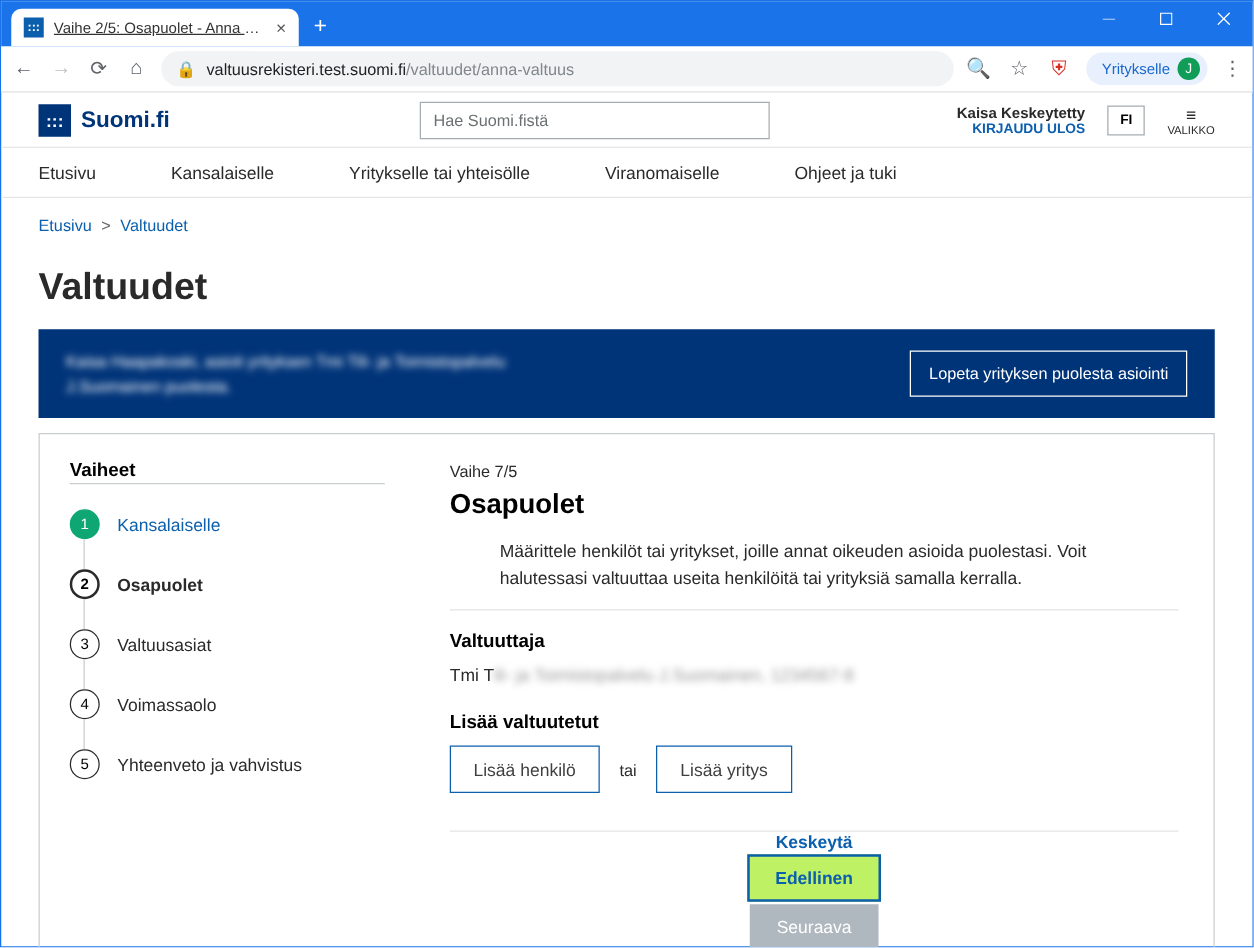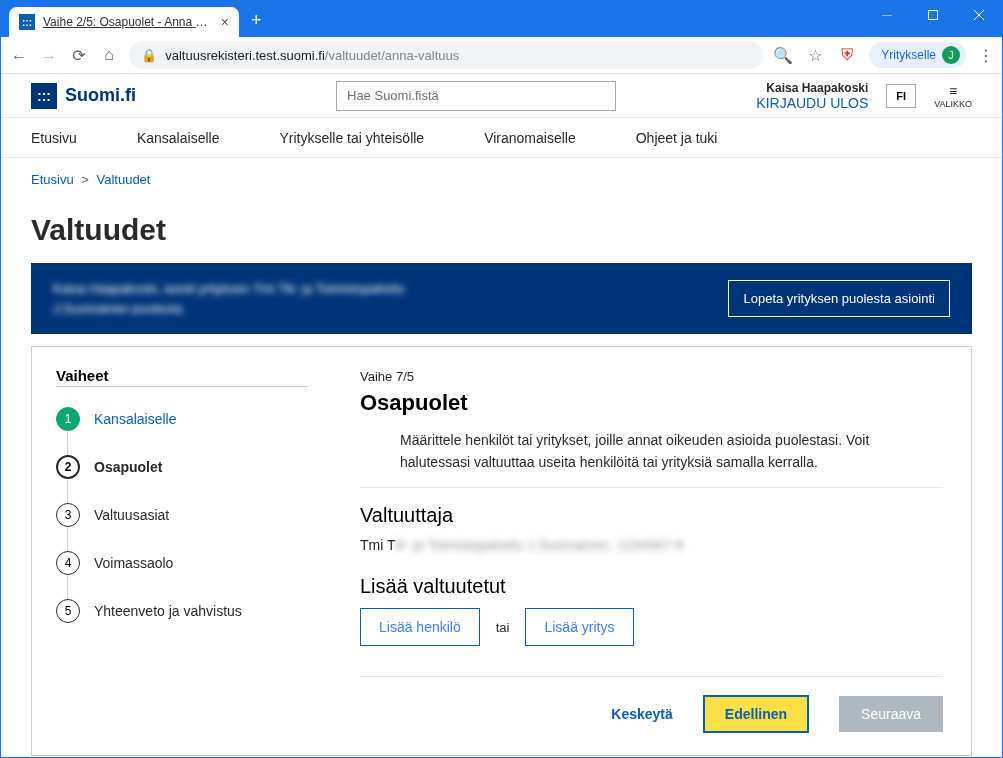--- a/index.html
+++ b/index.html
@@ -33,21 +33,21 @@
   .page::-webkit-scrollbar-track { background: #f1f1f1; }
   .page::-webkit-scrollbar-thumb { background: #c1c1c1; }
 
   .site-header { height: 44px; display: flex; align-items: center; padding: 0 30px; border-bottom: 1px solid #e6e6e6; position: relative; }
   .logo { display: flex; align-items: center; gap: 8px; font-weight: bold; font-size: 18px; color: #003479; }
   .logo-box { width: 26px; height: 26px; background: #003479; color: #fff; display: flex; align-items: center; justify-content: center; font-size: 14px; }
   .search-box { margin-left: 200px; width: 280px; height: 30px; border: 1px solid #a5acb0; display: flex; align-items: center; padding: 0 10px; font-size: 13px; color: #6b7072; }
   .hdr-right { margin-left: auto; display: flex; align-items: center; gap: 18px; }
   .user-block { text-align: right; font-size: 12px; }
   .user-name { font-weight: bold; color: #2a2a2a; }
-  .logout { color: #0b5fad; font-size: 14px; font-weight: normal; cursor: pointer; }
+  .logout { color: #0b5fad; font-size: 11px; font-weight: bold; cursor: pointer; }
   .lang { border: 1px solid #a5acb0; padding: 5px 9px; font-size: 11px; font-weight: bold; cursor: pointer; }
   .menu-label { font-size: 9px; color: #2a2a2a; cursor: pointer; text-align: center; }
 
   .site-nav { height: 40px; display: flex; align-items: center; padding: 0 30px; gap: 60px; border-bottom: 1px solid #e6e6e6; }
   .site-nav a { font-size: 14px; color: #2a2a2a; text-decoration: none; cursor: pointer; }
 
   .content { padding: 14px 30px 30px 30px; }
   .breadcrumb { font-size: 13px; color: #0b5fad; margin-bottom: 26px; }
   .breadcrumb span.sep { color: #666; margin: 0 4px; }
   h1.page-title { font-size: 30px; color: #2a2a2a; font-weight: 600; margin-bottom: 16px; }
@@ -66,32 +66,32 @@
   .step.done .step-label { color: #0b5fad; }
   .step.current .step-num { border-width: 2px; font-weight: bold; }
   .step.current .step-label { font-weight: bold; }
   .step-label { font-size: 14px; color: #2a2a2a; cursor: pointer; }
 
   .main-col { flex: 1; padding: 22px 28px; }
   .step-indicator { font-size: 13px; color: #2a2a2a; margin-bottom: 6px; }
   h2.section-title { font-size: 22px; font-weight: 600; margin-bottom: 14px; }
   .desc { font-size: 14px; color: #2a2a2a; line-height: 1.55; margin-bottom: 14px; margin-left: 40px; }
   hr.sep { border: none; border-top: 1px solid #e4e4e4; margin: 10px 0 16px 0; }
-  h3.sub { font-size: 20px; font-weight: 400; margin-bottom: 10px; }
+  h3.sub { font-size: 15px; font-weight: 700; margin-bottom: 10px; }
   .grantor { font-size: 14px; color: #2a2a2a; margin-bottom: 22px; }
   .grantor .blur { filter: blur(3px); color:#999; user-select:none; }
   .add-row { display: flex; align-items: center; gap: 16px; margin-bottom: 30px; }
-  .btn-outline { border: 1px solid #0b5fad; color: #3b82f6; background: #fff; padding: 10px 18px; font-size: 14px; cursor: pointer; }
+  .btn-outline { border: 1px solid #0b5fad; color: #404040; background: #fff; padding: 10px 18px; font-size: 14px; cursor: pointer; }
   .or { font-size: 13px; color: #2a2a2a; }
 
-  .footer-row { display: flex; justify-content: flex-end; gap: 30px; padding-top: 18px; border-top: 1px solid #e4e4e4; align-items:center; }
+  .footer-row { display: flex; justify-content: flex-end; gap: 2px; border-top: 1px solid #e4e4e4; align-items:center;flex-direction:column; }
   .btn-link { color: #0b5fad; font-size: 14px; font-weight: 600; background: none; border: none; cursor: pointer; }
   .btn-primary { background: #0b5fad; color: #fff; border: none; padding: 10px 22px; font-size: 14px; cursor: pointer; }
   .btn-primary.disabled { background: #b0b8bf; cursor: not-allowed; }
-  .btn-outline2 { border: 2px solid #0b5fad; color: #0b5fad; background: #fde047; padding: 9px 20px; font-size: 14px; font-weight:600; cursor: pointer; }
+  .btn-outline2 { border: 2px solid #0b5fad; color: #0b5fad; background: #bef264; padding: 9px 20px; font-size: 14px; font-weight:600; cursor: pointer; }
 </style>
 </head>
 <body>
 
 <div class="window-frame">
 
   <div class="title-bar">
     <div class="tab">
       <div class="tab-fav">:::</div>
       <div class="tab-title">Vaihe 2/5: Osapuolet - Anna valt</div>
@@ -144,21 +144,21 @@
     <div class="site-header">
       <div class="logo">
         <div class="logo-box">:::</div>
         <span>Suomi.fi</span>
       </div>
       <div class="search-box">
         <span>Hae Suomi.fistä</span>
       </div>
       <div class="hdr-right">
         <div class="user-block">
-          <div class="user-name">Kaisa Haapakoski</div>
+          <div class="user-name">Kaisa Keskeytetty</div>
           <div class="logout">KIRJAUDU ULOS</div>
         </div>
         <div class="lang">FI</div>
         <div class="menu-label">
           <div style="font-size:14px">≡</div>
           <div>VALIKKO</div>
         </div>
       </div>
     </div>
 

